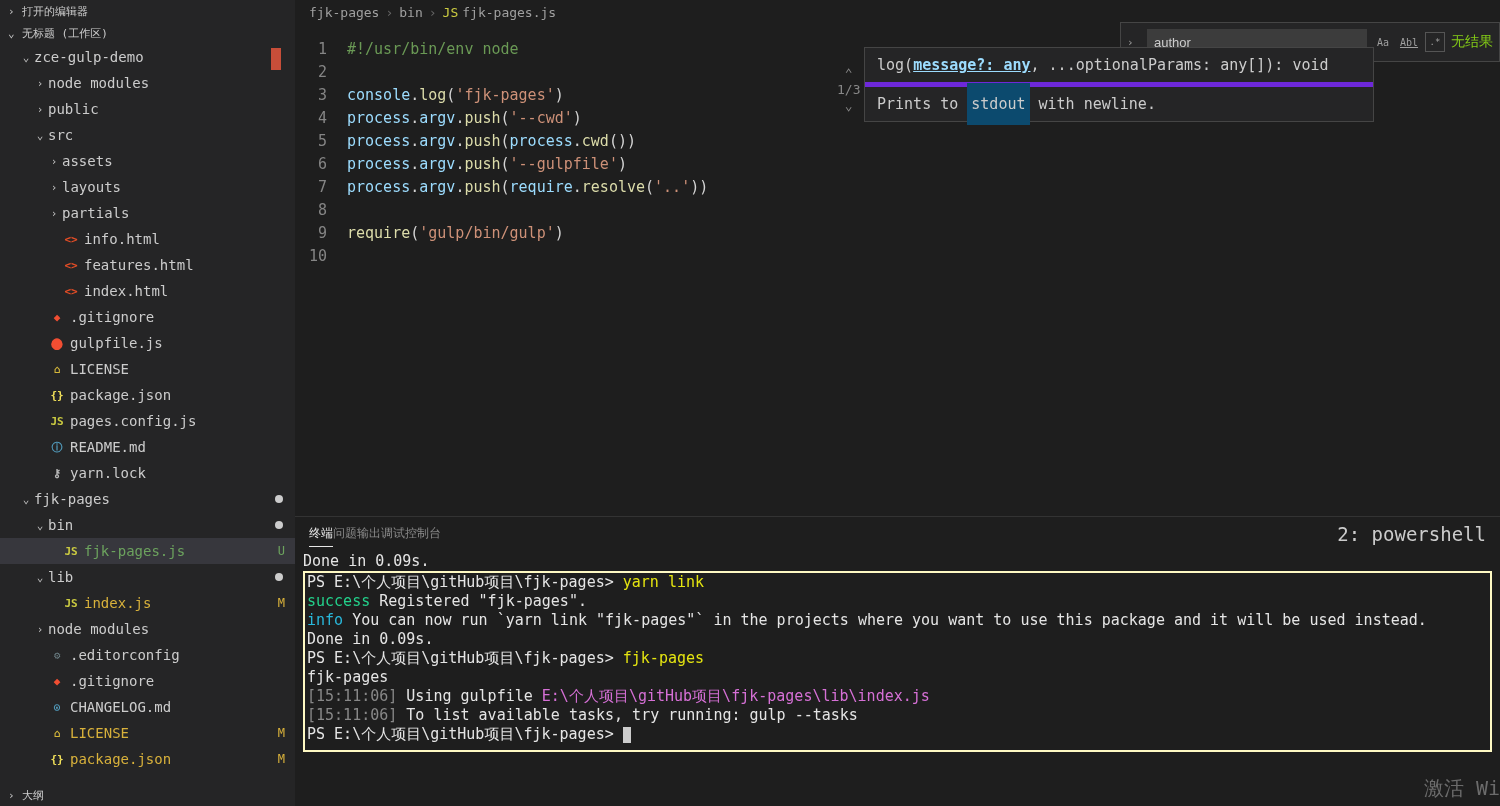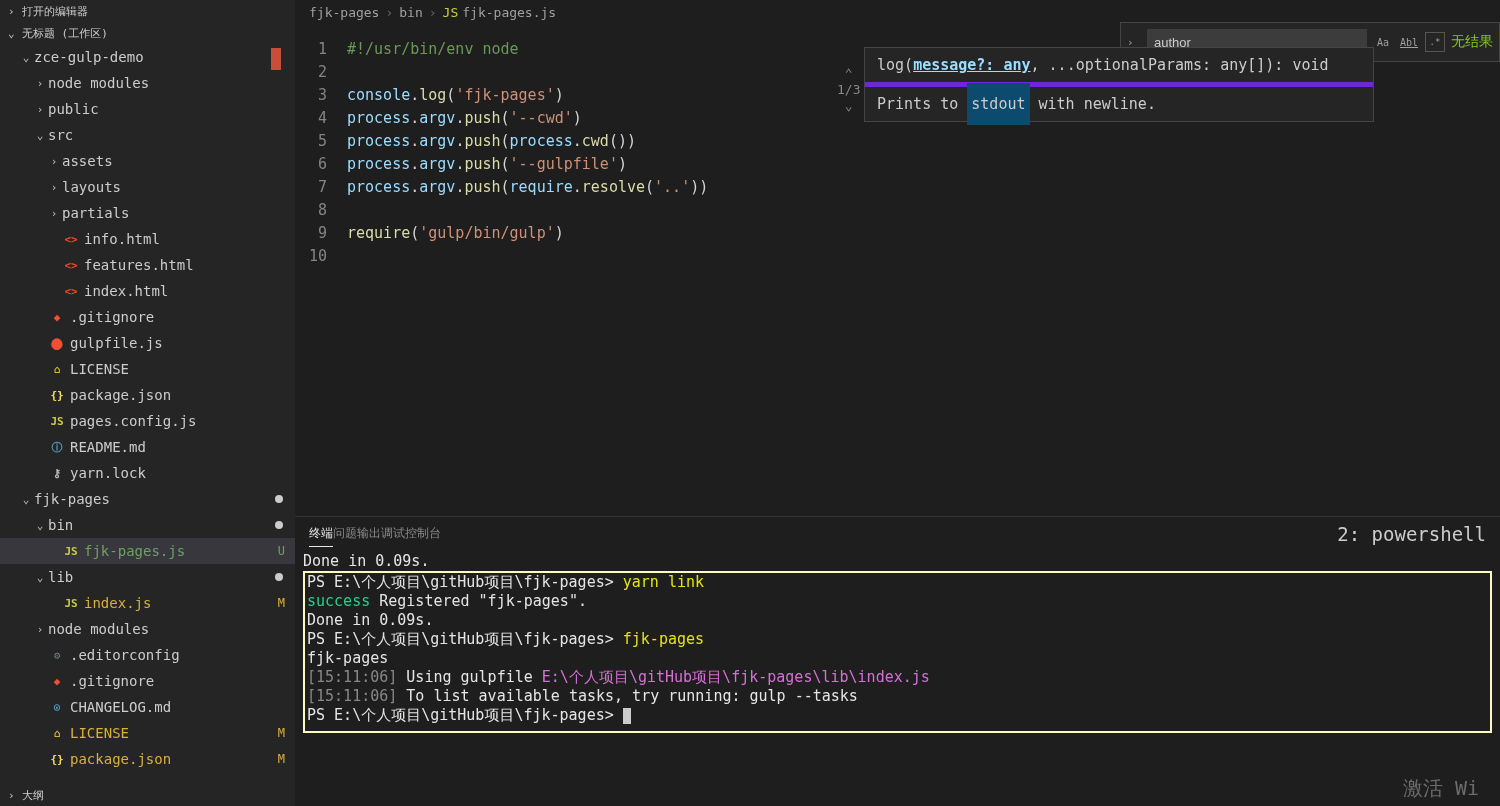--- a/index.html
+++ b/index.html
@@ -53,21 +53,21 @@
 .find .nores { color:#84cc16; font-size:14px; }
 .panel { height:290px; border-top:1px solid #333; display:flex; flex-direction:column; }
 .panel-tabs { display:flex; height:33px; align-items:center; padding:0 14px; font-size:12px; }
 .ptab { padding:4px 0; color:#8a8a8a; cursor:pointer; }
 .ptab.act { color:#e7e7e7; border-bottom:1px solid #e7e7e7; }
 .panel-right { margin-left:auto; display:flex; align-items:center; gap:8px; font-size:19px; }
 .term { flex:1; background:#1e1e1e; padding:2px 8px 4px 8px; font-family:Consolas,"Microsoft YaHei",monospace; font-size:15px; line-height:19px; overflow:hidden; position:relative; }
 .term-box { border:2px solid #fef9c3; padding:0 2px 6px 2px; margin-top:0; }
 .t-wh{ color:#e5e5e5;} .t-ye{ color:#e5e510;} .t-gr{ color:#23d18b;} .t-cy{ color:#29b8db;} .t-mg{ color:#d670d6;} .t-rd{ color:#f14c4c;} .t-gy{ color:#888;}
 .cursor { display:inline-block; width:8px; height:16px; background:#cccccc; vertical-align:middle; }
-.activate { position:absolute; right:21px; bottom:8px; color:#6b6b6b; font-size:20px; }
+.activate { position:absolute; right:0; bottom:8px; color:#6b6b6b; font-size:20px; }
 </style>
 </head>
 <body>
 
 <div class="app">
   <div class="sidebar">
     <div class="sb-head">
       <span class="chev">›</span>
       <span>打开的编辑器</span>
     </div>
@@ -277,20 +277,21 @@
         <div class="ptab">调试控制台</div>
         <div class="panel-right">2: powershell</div>
       </div>
       <div class="term">
         <div id="termfirst">
             <div><span class="t-wh">Done in 0.09s.</span></div>
           </div>
         <div class="term-box" id="termbox">
             <div><span class="t-wh">PS E:\个人项目\gitHub项目\fjk-pages&gt; </span><span class="t-ye">yarn link</span></div>
             <div><span class="t-gr">success</span><span class="t-wh"> Registered "fjk-pages".</span></div>
+            <div><span class="t-cy">info</span><span class="t-wh"> You can now run `yarn link "fjk-pages"` in the projects where you want to use this package and it will be used instead.</span></div>
             <div><span class="t-wh">Done in 0.09s.</span></div>
             <div><span class="t-wh">PS E:\个人项目\gitHub项目\fjk-pages&gt; </span><span class="t-ye">fjk-pages</span></div>
             <div><span class="t-wh">fjk-pages</span></div>
             <div><span class="t-gy">[15:11:06]</span><span class="t-wh"> Using gulpfile </span><span class="t-mg">E:\个人项目\gitHub项目\fjk-pages\lib\index.js</span></div>
             <div><span class="t-gy">[15:11:06]</span><span class="t-wh"> To list available tasks, try running: gulp --tasks</span></div>
             <div><span class="t-wh">PS E:\个人项目\gitHub项目\fjk-pages&gt; </span><span class="cursor"></span></div>
           </div>
         <div class="activate">激活 Wi</div>
       </div>
     </div>

